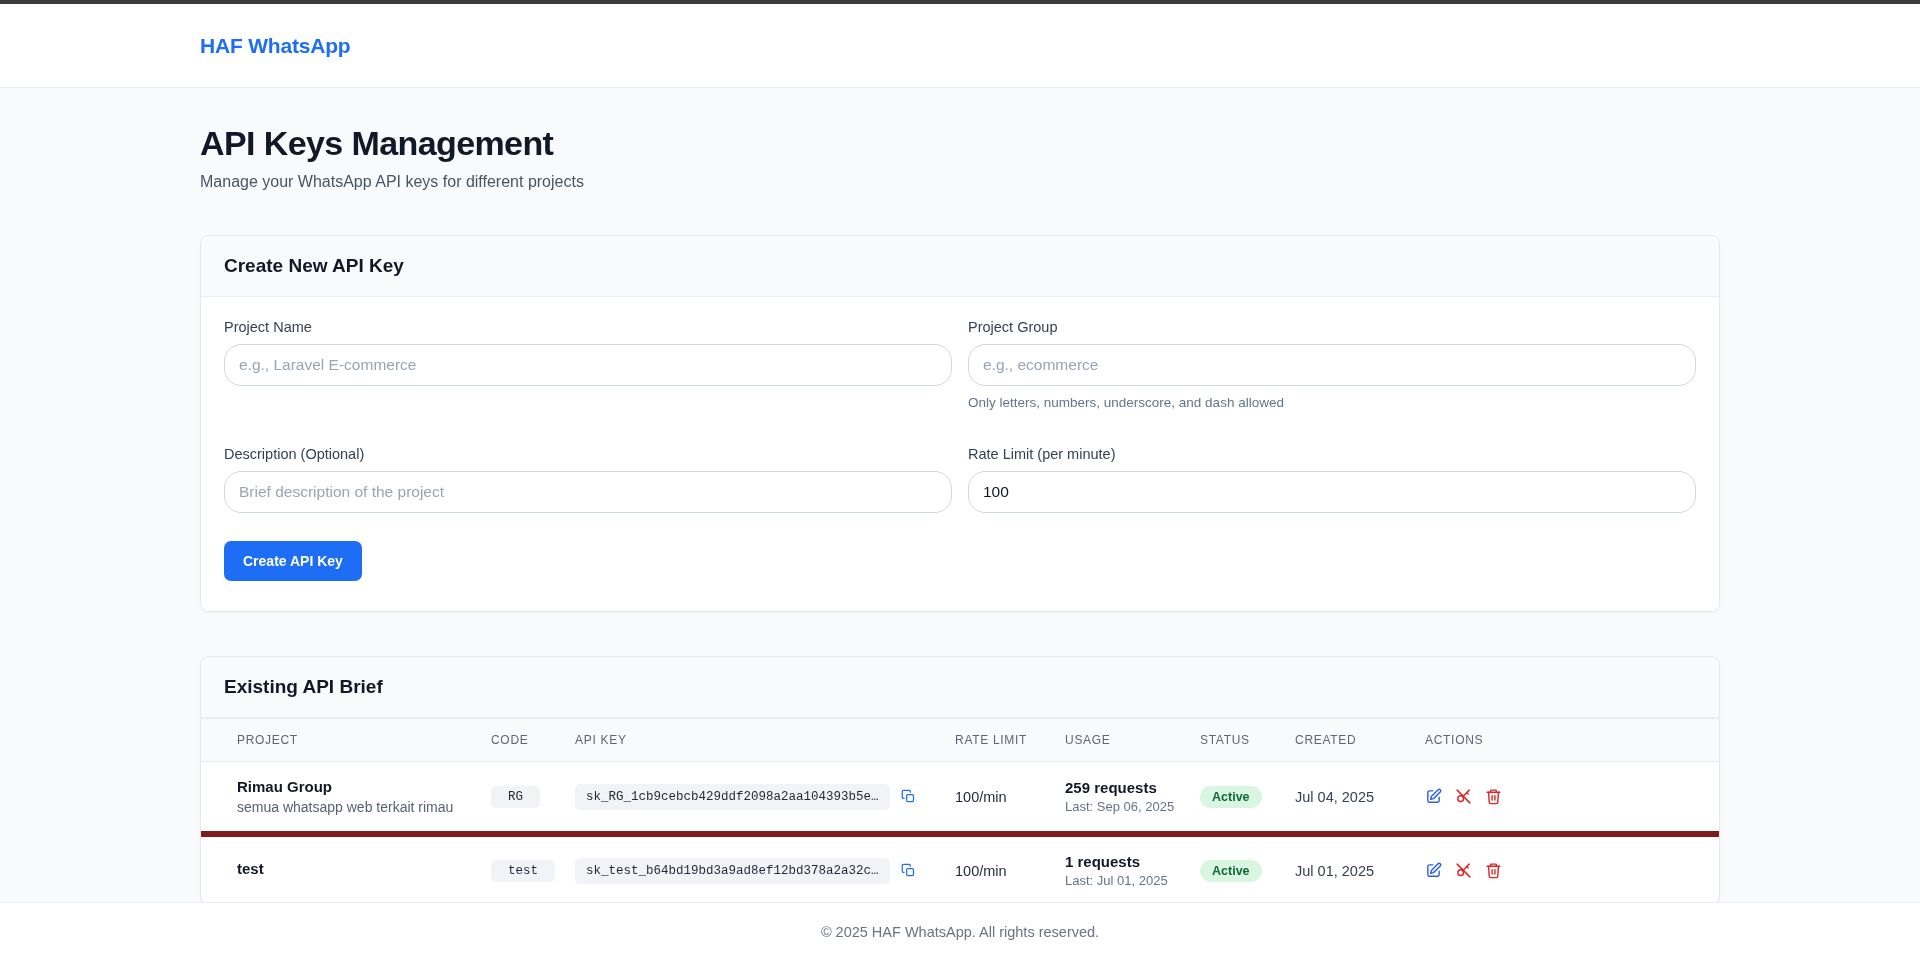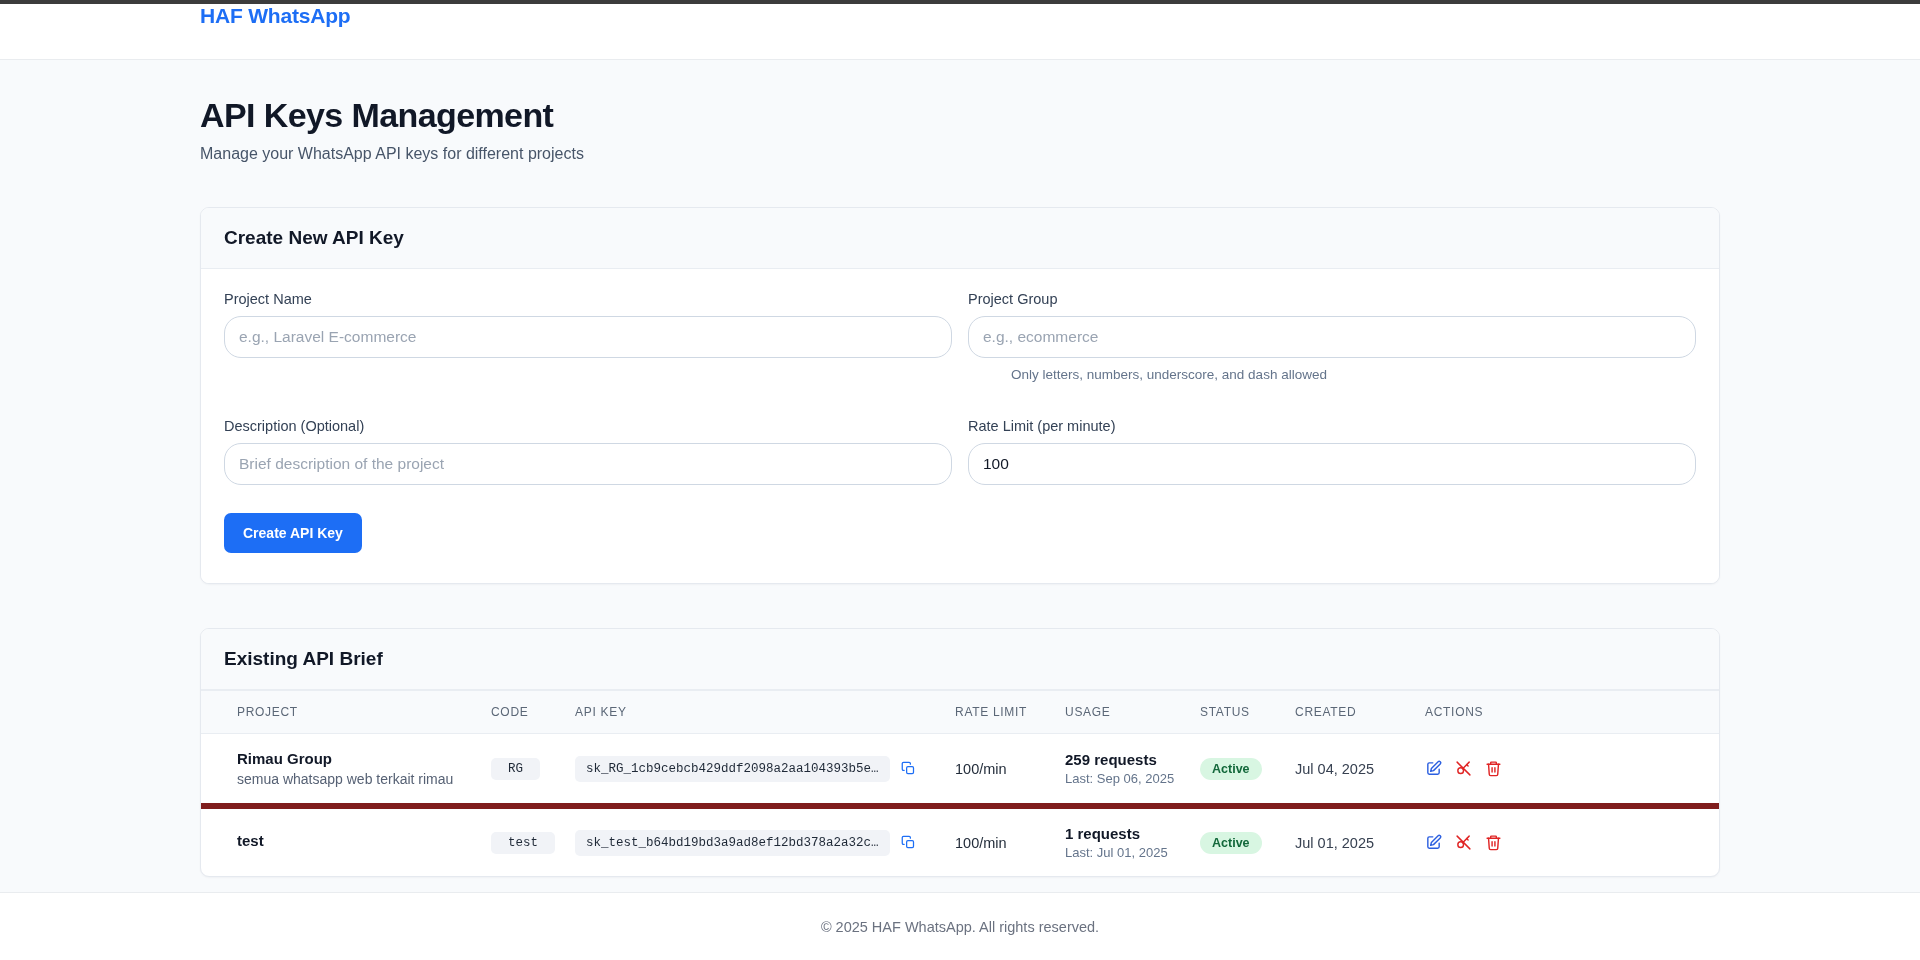--- a/index.html
+++ b/index.html
@@ -9,22 +9,22 @@
     background: #f8fafc;
     overflow: hidden;
   }
   .viewport { width: 1920px; height: 960px; position: relative; background: #f8fafc; }
 
   
   .os-strip { height: 4px; background: #3c3c3c; width: 100%; }
 
   
   .navbar {
-    height: 56px; background: #ffffff;
-    display: flex; align-items: flex-start;
+    height: 84px; background: #ffffff;
+    display: flex; align-items: center;
     padding-left: 200px;
     border-bottom: 1px solid #e9ecef;
   }
   .brand { color: #1d6ef5; font-size: 21px; font-weight: bold; letter-spacing: -0.2px; }
 
   
   .page { padding: 36px 200px 0 200px; }
   .page-title { font-size: 34px; font-weight: bold; color: #111827; letter-spacing: -0.6px; }
   .page-sub { font-size: 16px; color: #475569; margin-top: 10px; }
 
@@ -51,21 +51,21 @@
   .field-label { display: block; font-size: 14.5px; color: #334155; margin-bottom: 9px; }
   .input {
     width: 100%; height: 42px;
     border: 1px solid #cfd8e3; border-radius: 17px;
     padding: 0 14px;
     font-family: "Liberation Sans", sans-serif;
     font-size: 15.5px; color: #111827;
     background: #fff; outline: none;
   }
   .input::placeholder { color: #9aa4b2; }
-  .hint { font-size: 13.5px; color: #64748b; margin-top: 9px; margin-left: 43px; }
+  .hint { font-size: 13.5px; color: #64748b; margin-top: 9px; }
   .spacer-row { height: 30px; }
 
   .btn-primary {
     margin-top: 22px;
     background: #1d6ef5; color: #fff;
     border: none; border-radius: 7px;
     padding: 12px 19px;
     font-size: 14px; font-weight: bold;
     font-family: "Liberation Sans", sans-serif;
     cursor: pointer;
@@ -119,21 +119,21 @@
 
   .actions { display: flex; align-items: center; gap: 13px; }
   .act-btn { background: none; border: none; cursor: pointer; line-height: 0; padding: 0; }
   .act-edit { color: #2b5fe0; }
   .act-revoke { color: #e02424; }
   .act-delete { color: #e02424; }
 
   
   .footer {
     position: absolute; left: 0; right: 0; bottom: 0;
-    height: 68px; background: #fff;
+    height: 58px; background: #fff;
     border-top: 1px solid #e9ecef;
     display: flex; align-items: center; justify-content: center;
     font-size: 14.5px; color: #6b7280;
   }
 </style>
 </head>
 <body>
 
 <div class="viewport">
 

